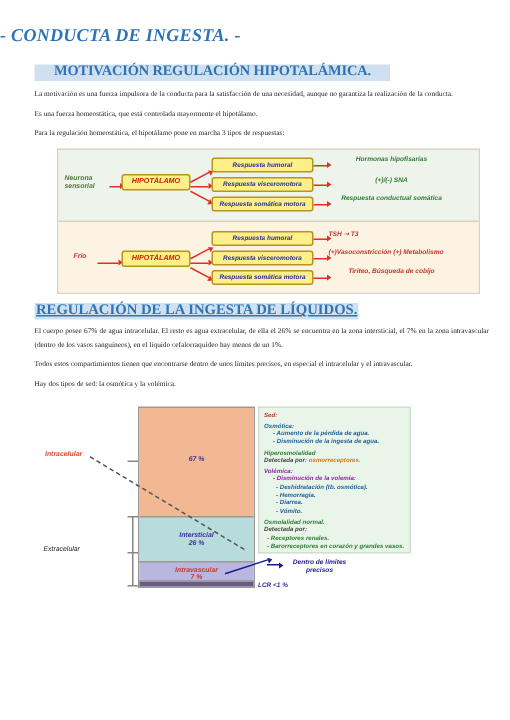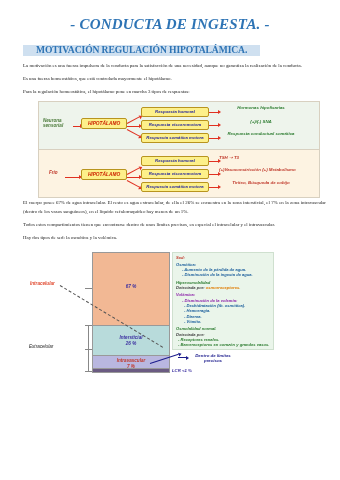--- a/index.html
+++ b/index.html
@@ -18,25 +18,25 @@
     width: 340px;
     height: 480px;
     padding: 0;
     box-sizing: border-box;
     position: relative;
     background: #fff;
   }
 
   
   .doc-title {
-    text-align: center;
+    text-align: left;
     color: #2e74b5;
     font-style: italic;
     font-weight: bold;
-    font-size: 15px;
+    font-size: 12px;
     letter-spacing: 0.2px;
     margin: 16px 0 6px 0;
   }
   .section-head {
     color: #2e74b5;
     font-weight: bold;
     font-size: 9.6px;
     letter-spacing: -0.1px;
     margin: 0 0 5px 23px;
     display: inline-block;
@@ -407,20 +407,23 @@
       <div class="arrow" style="left:170px; top:24px; width:9px;"></div>
       <div class="arrow" style="left:170px; top:37px; width:9px;"></div>
 
       <div class="outcome o1">TSH ➝ T3</div>
       <div class="outcome o2">(+)Vasoconstricción (+) Metabolismo</div>
       <div class="outcome o3">Tiriteo, Búsqueda de cobijo</div>
     </div>
 
   </div>
 
+  <div class="section-head-wrap">
+    <div class="section-head2">REGULACIÓN DE LA INGESTA DE LÍQUIDOS.</div>
+  </div>
 
   <p class="body">El cuerpo posee 67% de agua intracelular. El resto es agua extracelular, de ella el 26% se encuentra en la zona intersticial, el 7% en la zona intravascular (dentro de los vasos sanguíneos), en el líquido cefalorraquídeo hay menos de un 1%.</p>
   <p class="body">Todos estos compartimientos tienen que encontrarse dentro de unos límites precisos, en especial el intracelular y el intravascular.</p>
   <p class="body nojust">Hay dos tipos de sed: la osmótica y la volémica.</p>
 
   <div class="fig2">
 
     <div class="lbl-intracel">Intracelular</div>
     <div class="lbl-extracel">Extracelular</div>
 

